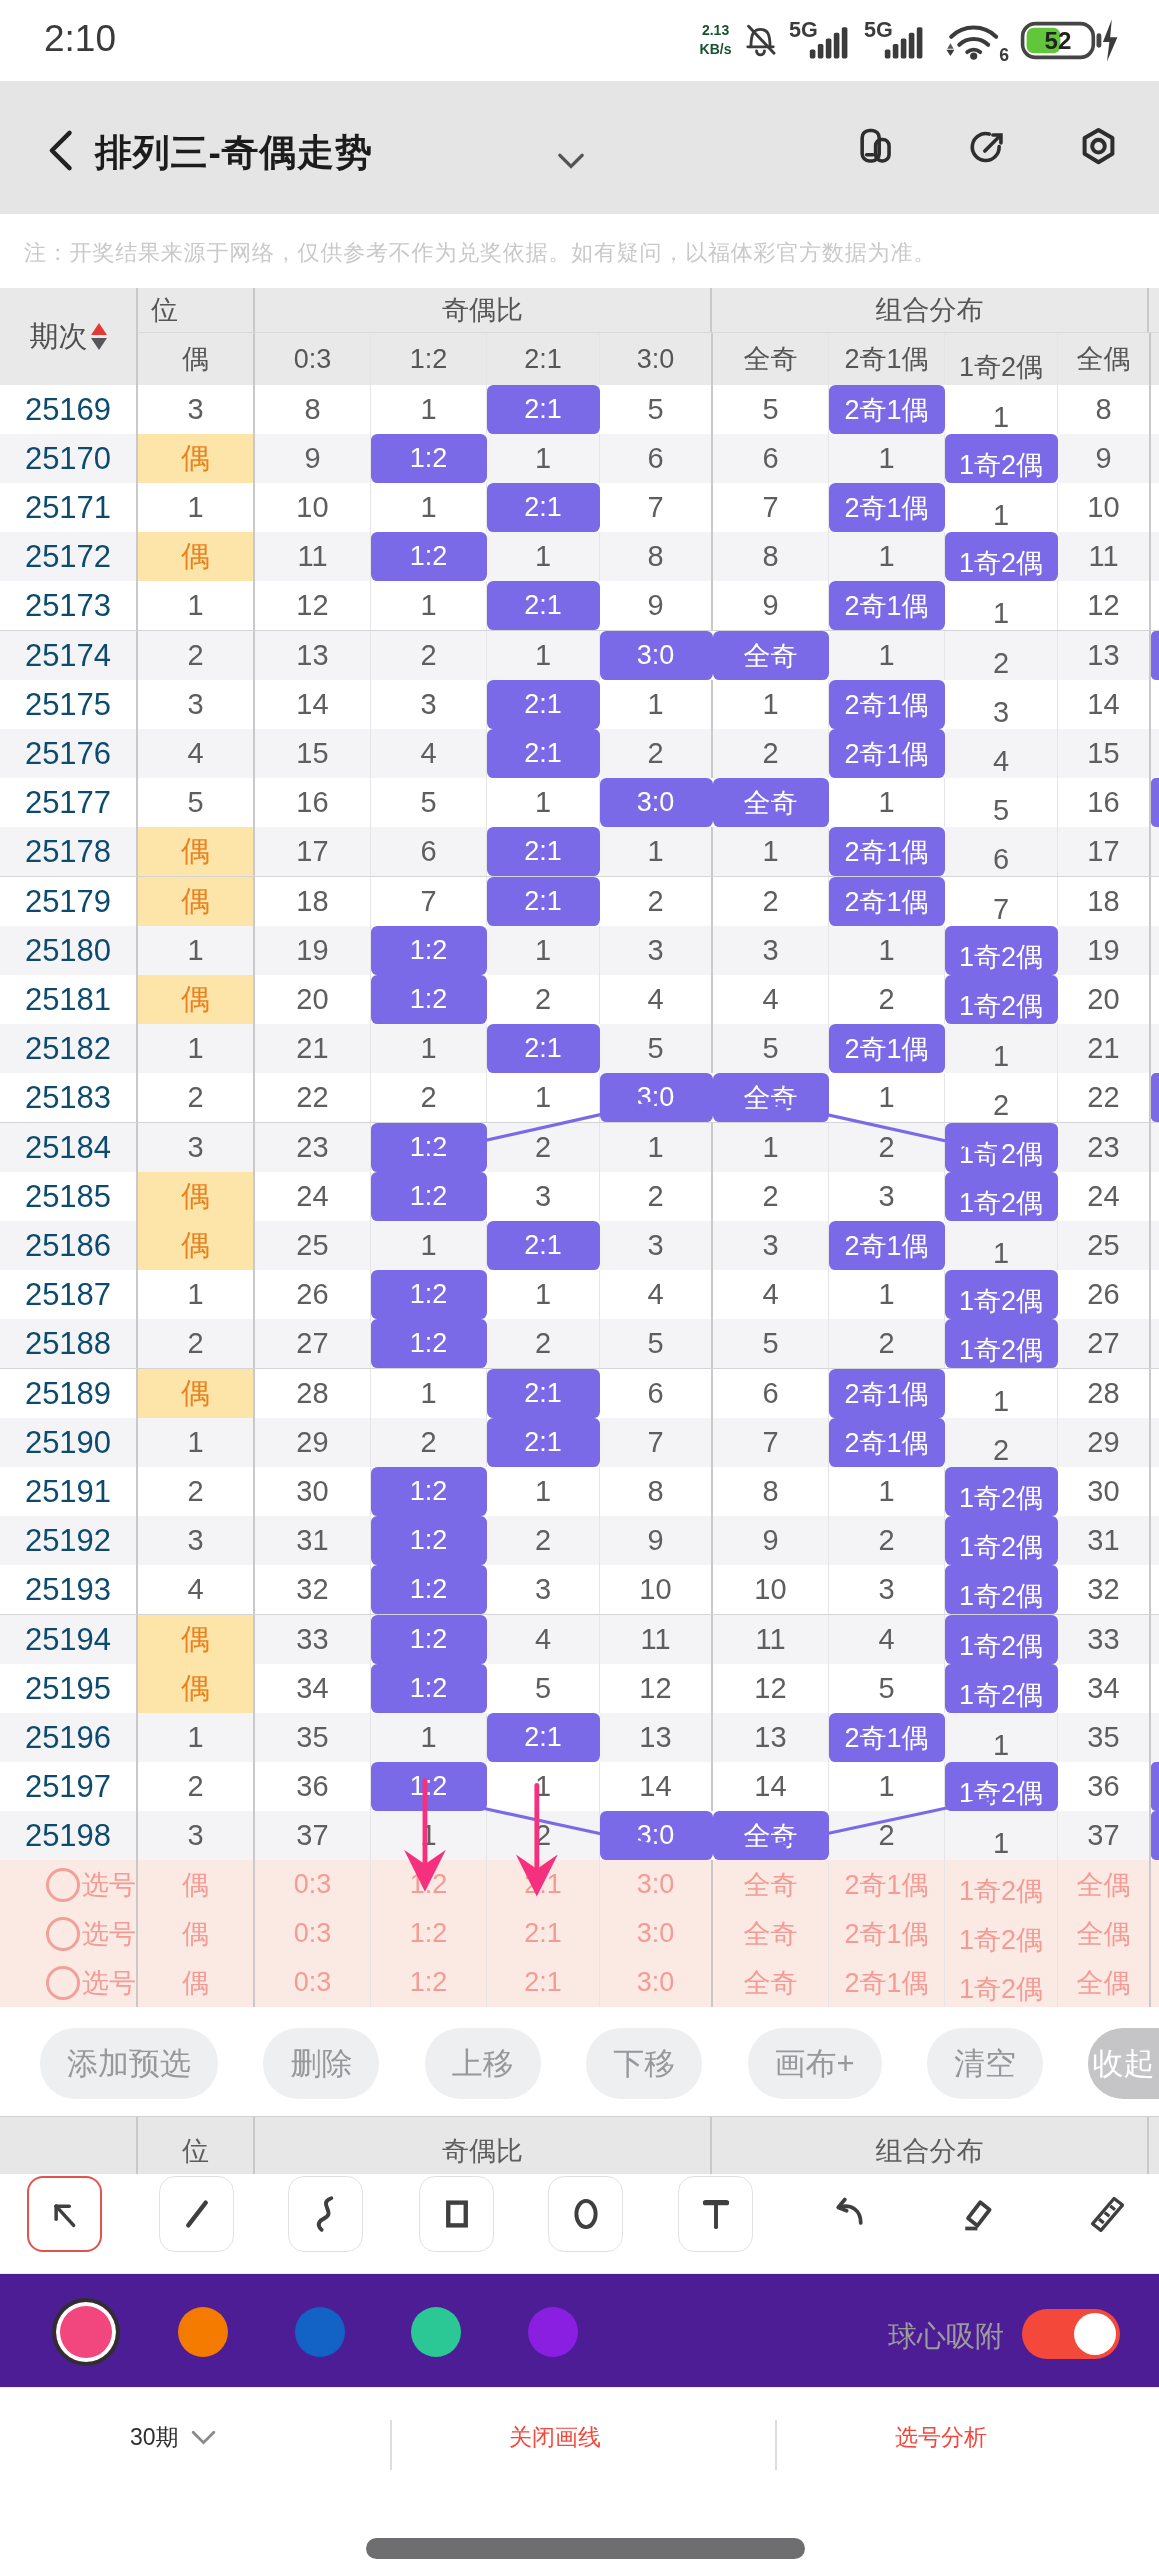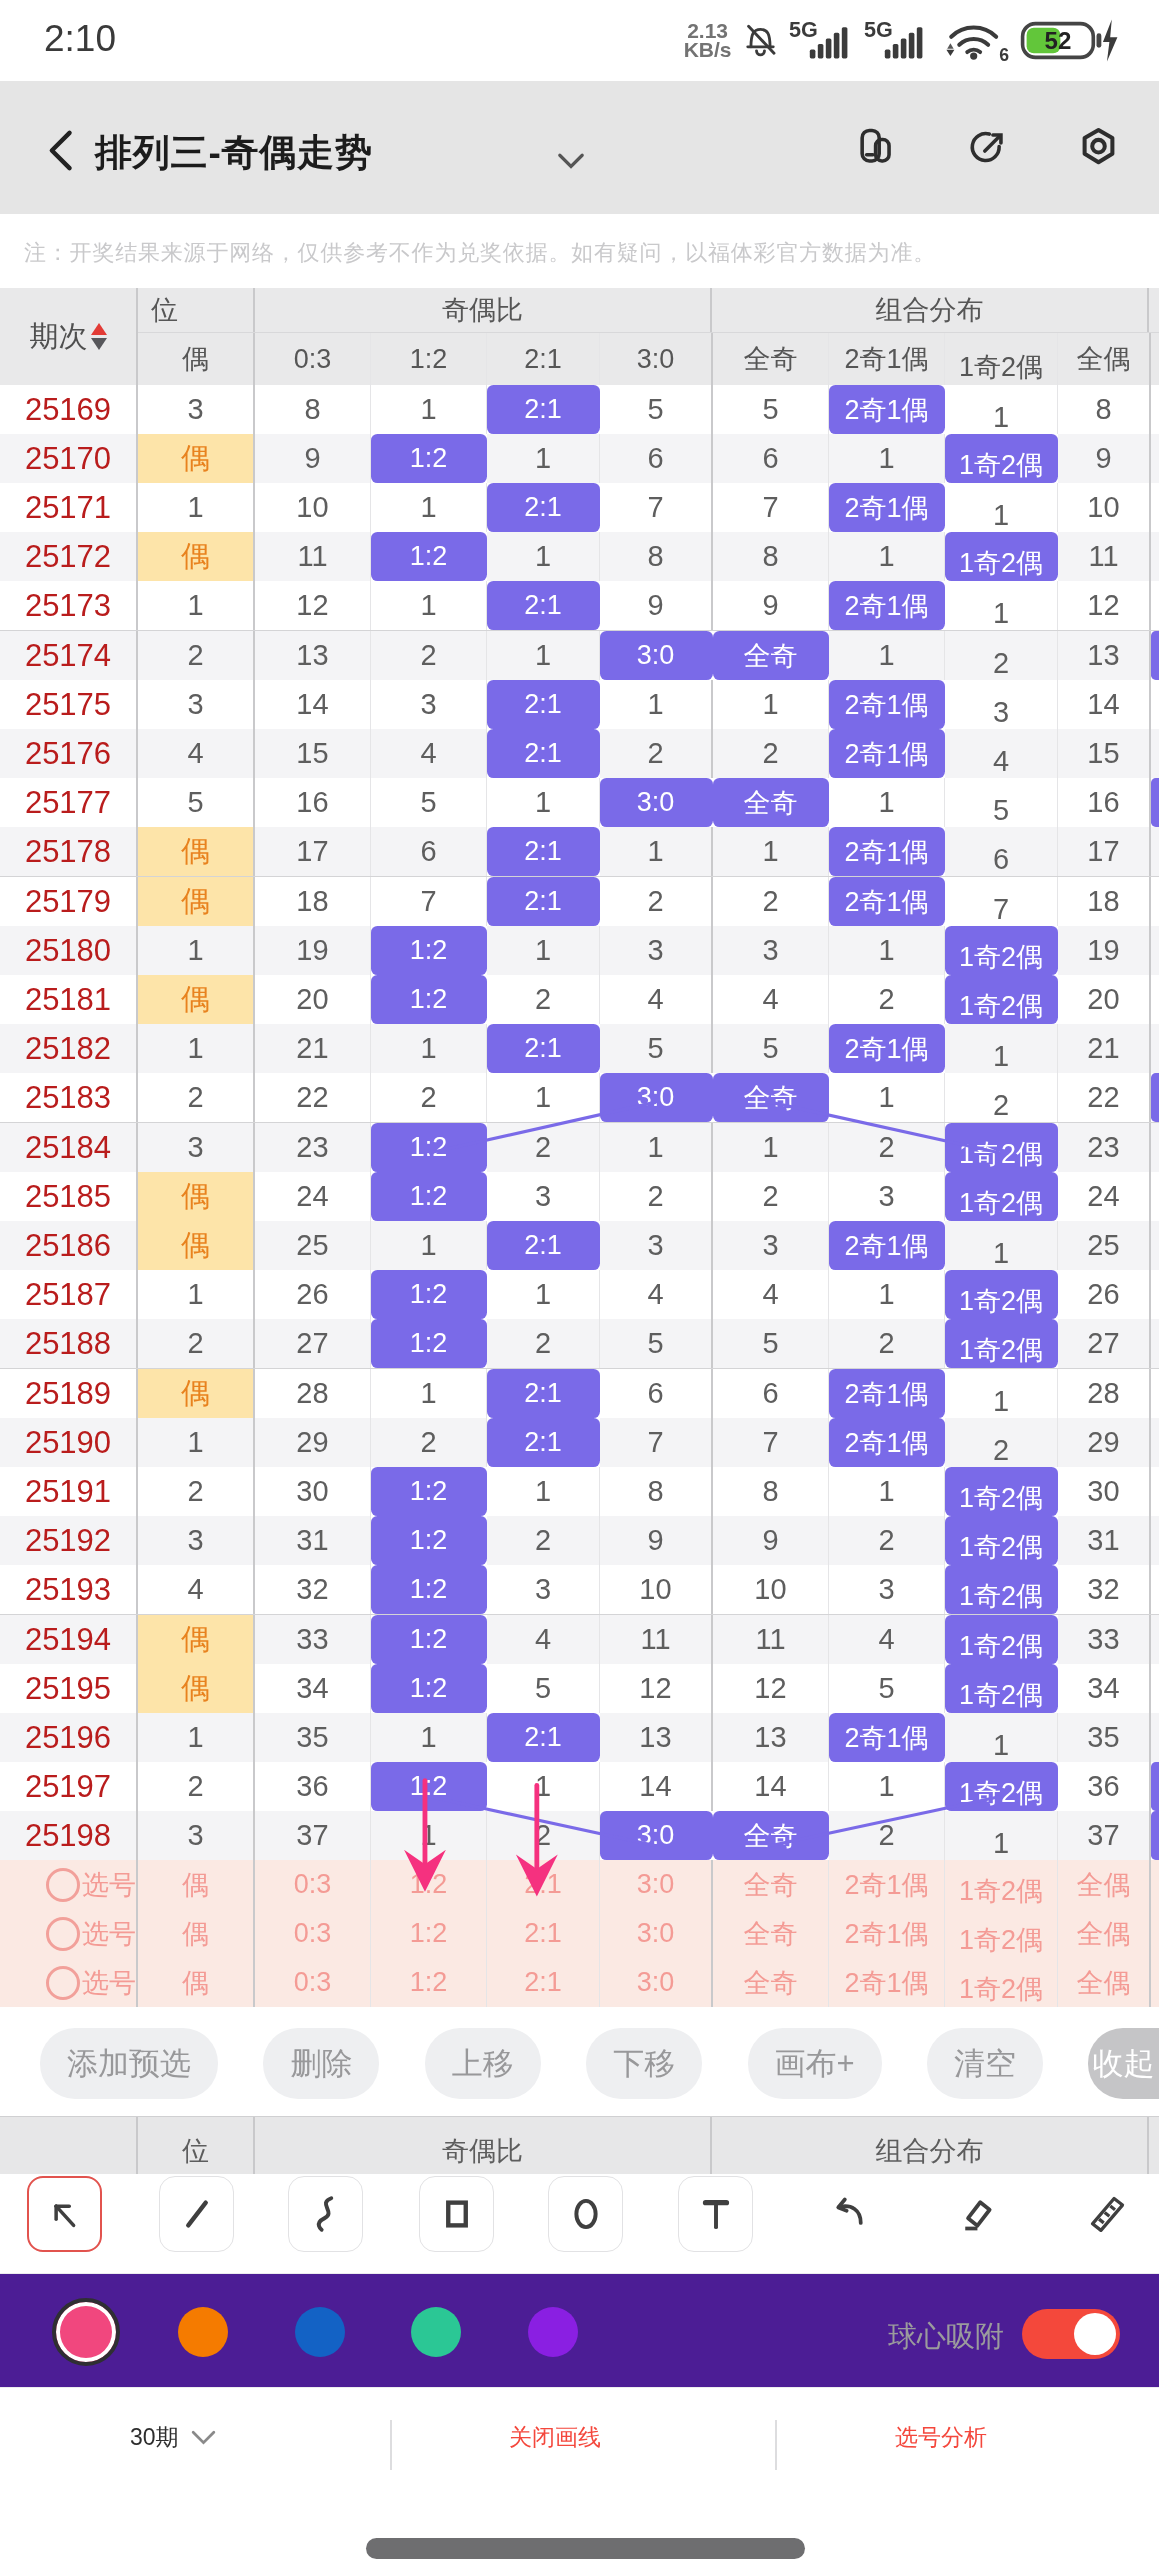--- a/index.html
+++ b/index.html
@@ -3,33 +3,33 @@
 <meta charset="utf-8">
 <style>
 html,body{margin:0;padding:0;}
 body{width:1159px;height:2576px;position:relative;background:#fff;overflow:hidden;
      font-family:"Liberation Sans",sans-serif;color:#444;}
 svg{display:block;}
 
 .statusbar{position:absolute;left:0;top:0;width:1159px;height:81px;}
 .time{position:absolute;left:44px;top:17.7px;font-size:37px;font-weight:500;color:#3a3a3a;}
 .stright{position:absolute;right:39px;top:11.3px;display:flex;align-items:center;gap:11.3px;height:58px;}
-.netspeed{font-size:21px;line-height:19.3px;font-weight:700;color:#737373;text-align:center;}
+.netspeed{font-size:14px;line-height:19.3px;font-weight:700;color:#14532d;text-align:center;}
 
 .nav{position:absolute;left:0;top:81px;width:1159px;height:133px;background:#e5e5e5;}
 .back{position:absolute;left:42px;top:47px;width:39px;height:45px;}
 .navtitle{position:absolute;left:95px;top:47px;font-size:37px;font-weight:700;color:#1c1c1c;letter-spacing:0.8px;}
 .navcaret{position:absolute;left:555px;top:71px;}
 .navicons{position:absolute;right:39px;top:45px;display:flex;gap:68px;}
 .notice{position:absolute;left:24px;top:238px;font-size:22px;color:#c9c9cb;letter-spacing:0.8px;}
 
 .table{position:absolute;left:0;top:288px;width:1159px;}
 .cell{box-sizing:border-box;display:flex;align-items:center;justify-content:center;
       border-right:1.6px solid #E5E5E7;position:relative;font-size:29px;color:#5E5E5E;}
-.c0{width:138px;border-right:2.4px solid #C9C9CB;font-size:31px;color:#b91c1c;}
+.c0{width:138px;border-right:2.4px solid #C9C9CB;font-size:31px;color:#0c4a6e;}
 .c1{width:117px;border-right:2.4px solid #C9C9CB;}
 .c2,.c3{width:116px;}.c4,.c5{width:113px;}
 .c5{border-right:2.4px solid #C9C9CB;}
 .c6,.c7{width:116px;}.c8{width:113px;align-items:flex-end;}
 .c9{width:93px;border-right:2.4px solid #C9C9CB;}
 .chid{flex:1;border-right:none;}
 .thead{position:relative;background:#E9E9EA;}
 .th-period{position:absolute;left:0;top:0;width:138px;height:97px;box-sizing:border-box;
   border-right:2.4px solid #C9C9CB;display:flex;align-items:center;justify-content:center;
   font-size:29px;color:#4f4f4f;gap:3.2px;background:#E9E9EA;z-index:2;}

